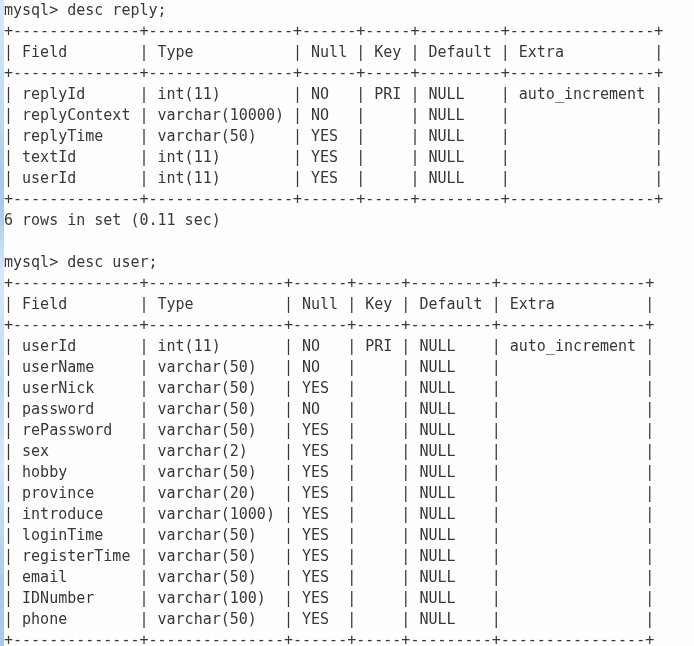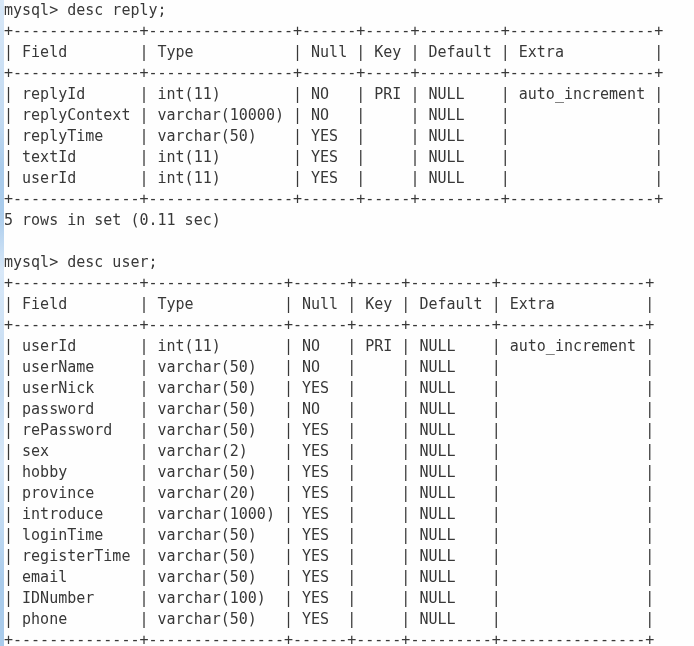--- a/index.html
+++ b/index.html
@@ -59,21 +59,21 @@
   <pre class="console"><span>mysql&gt; desc reply;</span>
 <span>+--------------+----------------+------+-----+---------+----------------+
 | Field        | Type           | Null | Key | Default | Extra          |
 +--------------+----------------+------+-----+---------+----------------+
 | replyId      | int(11)        | NO   | PRI | NULL    | auto_increment |
 | replyContext | varchar(10000) | NO   |     | NULL    |                |
 | replyTime    | varchar(50)    | YES  |     | NULL    |                |
 | textId       | int(11)        | YES  |     | NULL    |                |
 | userId       | int(11)        | YES  |     | NULL    |                |
 +--------------+----------------+------+-----+---------+----------------+</span>
-<span>5 rows in set (0.11 sec)</span>
+<span>6 rows in set (0.11 sec)</span>
 <span></span>
 <span>mysql&gt; desc user;</span>
 <span>+--------------+---------------+------+-----+---------+----------------+
 | Field        | Type          | Null | Key | Default | Extra          |
 +--------------+---------------+------+-----+---------+----------------+
 | userId       | int(11)       | NO   | PRI | NULL    | auto_increment |
 | userName     | varchar(50)   | NO   |     | NULL    |                |
 | userNick     | varchar(50)   | YES  |     | NULL    |                |
 | password     | varchar(50)   | NO   |     | NULL    |                |
 | rePassword   | varchar(50)   | YES  |     | NULL    |                |

